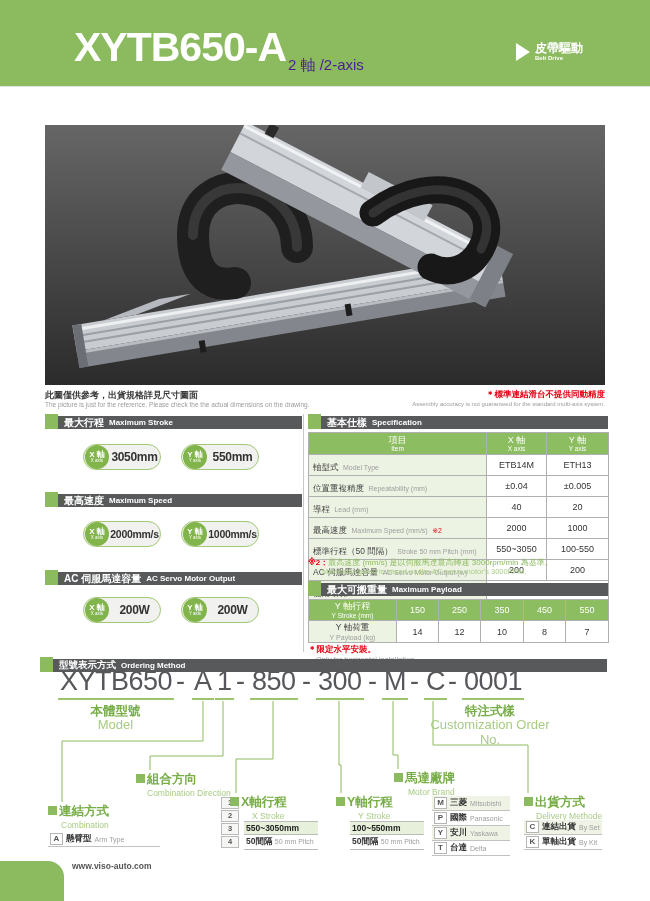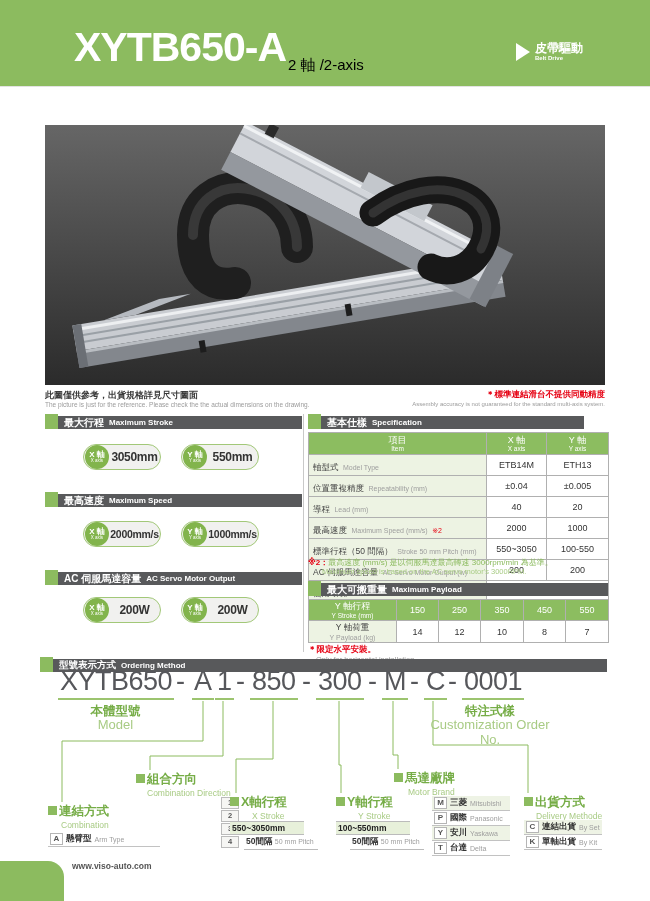--- a/index.html
+++ b/index.html
@@ -3,21 +3,21 @@
 <meta charset="utf-8">
 <style>
   html,body{margin:0;padding:0;background:#fff;}
   .page{position:relative;width:650px;height:901px;background:#fff;overflow:hidden;
         font-family:"Liberation Sans","DejaVu Sans",sans-serif;color:#333;}
   .abs{position:absolute;}
 
   
   .hdr{left:0;top:0;width:650px;height:86px;background:#8CBB5F;}
   .hdr-title{left:74px;top:24px;font-size:41px;font-weight:bold;color:#fff;letter-spacing:-1px;}
-  .hdr-sub{left:288px;top:56px;font-size:15px;color:#000000;}
+  .hdr-sub{left:288px;top:56px;font-size:15px;color:#4c1d95;}
   .hdr-badge{left:516px;top:42px;display:flex;align-items:center;gap:5px;}
   .tri{width:0;height:0;border-left:14px solid #fff;border-top:9px solid transparent;border-bottom:9px solid transparent;}
   .drive-zh{font-size:12px;font-weight:bold;color:#fff;line-height:1.1;}
   .drive-en{font-size:6px;font-weight:bold;color:#fff;line-height:1.1;}
   .hdr-line{left:0;top:86px;width:650px;height:1px;background:#e3e3e3;}
 
   
   .photo{left:45px;top:125px;width:560px;height:260px;}
 
   
@@ -76,21 +76,21 @@
   .blk-zh{font-size:12.5px;font-weight:bold;color:#76AD47;white-space:nowrap;}
   .blk-en{font-size:8.5px;color:#A8CB84;white-space:nowrap;}
   .opt-box{width:16px;height:10px;background:#f6f6f4;border:1px solid #bbb;font-size:7.5px;font-weight:bold;color:#555;
            text-align:center;line-height:10px;margin-bottom:1px;}
   .rowline{display:flex;align-items:center;border-bottom:1px solid #c2c2c2;padding:1px 2px;gap:3px;}
   .codebox{width:11px;height:10px;border:1px solid #b5b5b5;background:#fff;font-size:8px;font-weight:bold;color:#555;
            text-align:center;line-height:10px;flex:0 0 11px;}
   .rw-zh{font-size:8.5px;font-weight:bold;color:#333;white-space:nowrap;}
   .rw-en{font-size:7px;color:#9e9e9e;white-space:nowrap;}
   .shade{background:#EEF3E5;}
-  .strokerow1{width:70px;background:#E7F0DA;border-top:1px solid #bbb;border-bottom:1px solid #bbb;
+  .strokerow1{margin-left:14px;width:70px;background:#E7F0DA;border-top:1px solid #bbb;border-bottom:1px solid #bbb;
               font-size:8.5px;font-weight:bold;color:#222;padding:1px 2px;white-space:nowrap;}
   .strokerow2{margin-left:14px;width:70px;border-bottom:1px solid #bbb;font-size:8.5px;padding:1px 2px;white-space:nowrap;}
 
   
   .foot-shape{left:0;top:861px;width:64px;height:40px;background:#8CBB5F;border-top-right-radius:16px;}
   .foot-url{left:72px;top:861px;font-size:8.5px;font-weight:bold;color:#555;}
 </style>
 </head>
 <body>
 
@@ -214,21 +214,21 @@
     <div class="val">200W</div>
   </div>
   <div class="abs pill" style="left:181px;top:597px;">
     <div class="axisc">
         <span class="azh">Y 軸</span>
         <span class="aen">Y axis</span>
       </div>
     <div class="val">200W</div>
   </div>
 
-  <div class="abs bar" style="left:308px;top:414px;width:276px;">
+  <div class="abs bar" style="left:308px;top:414px;width:300px;">
     <div class="gsq"></div>
     <div class="dk">
         <span class="bzh">基本仕樣</span>
         <span class="ben">Specification</span>
       </div>
   </div>
 
   <table class="abs spec">
     <colgroup>
         <col style="width:178px">

